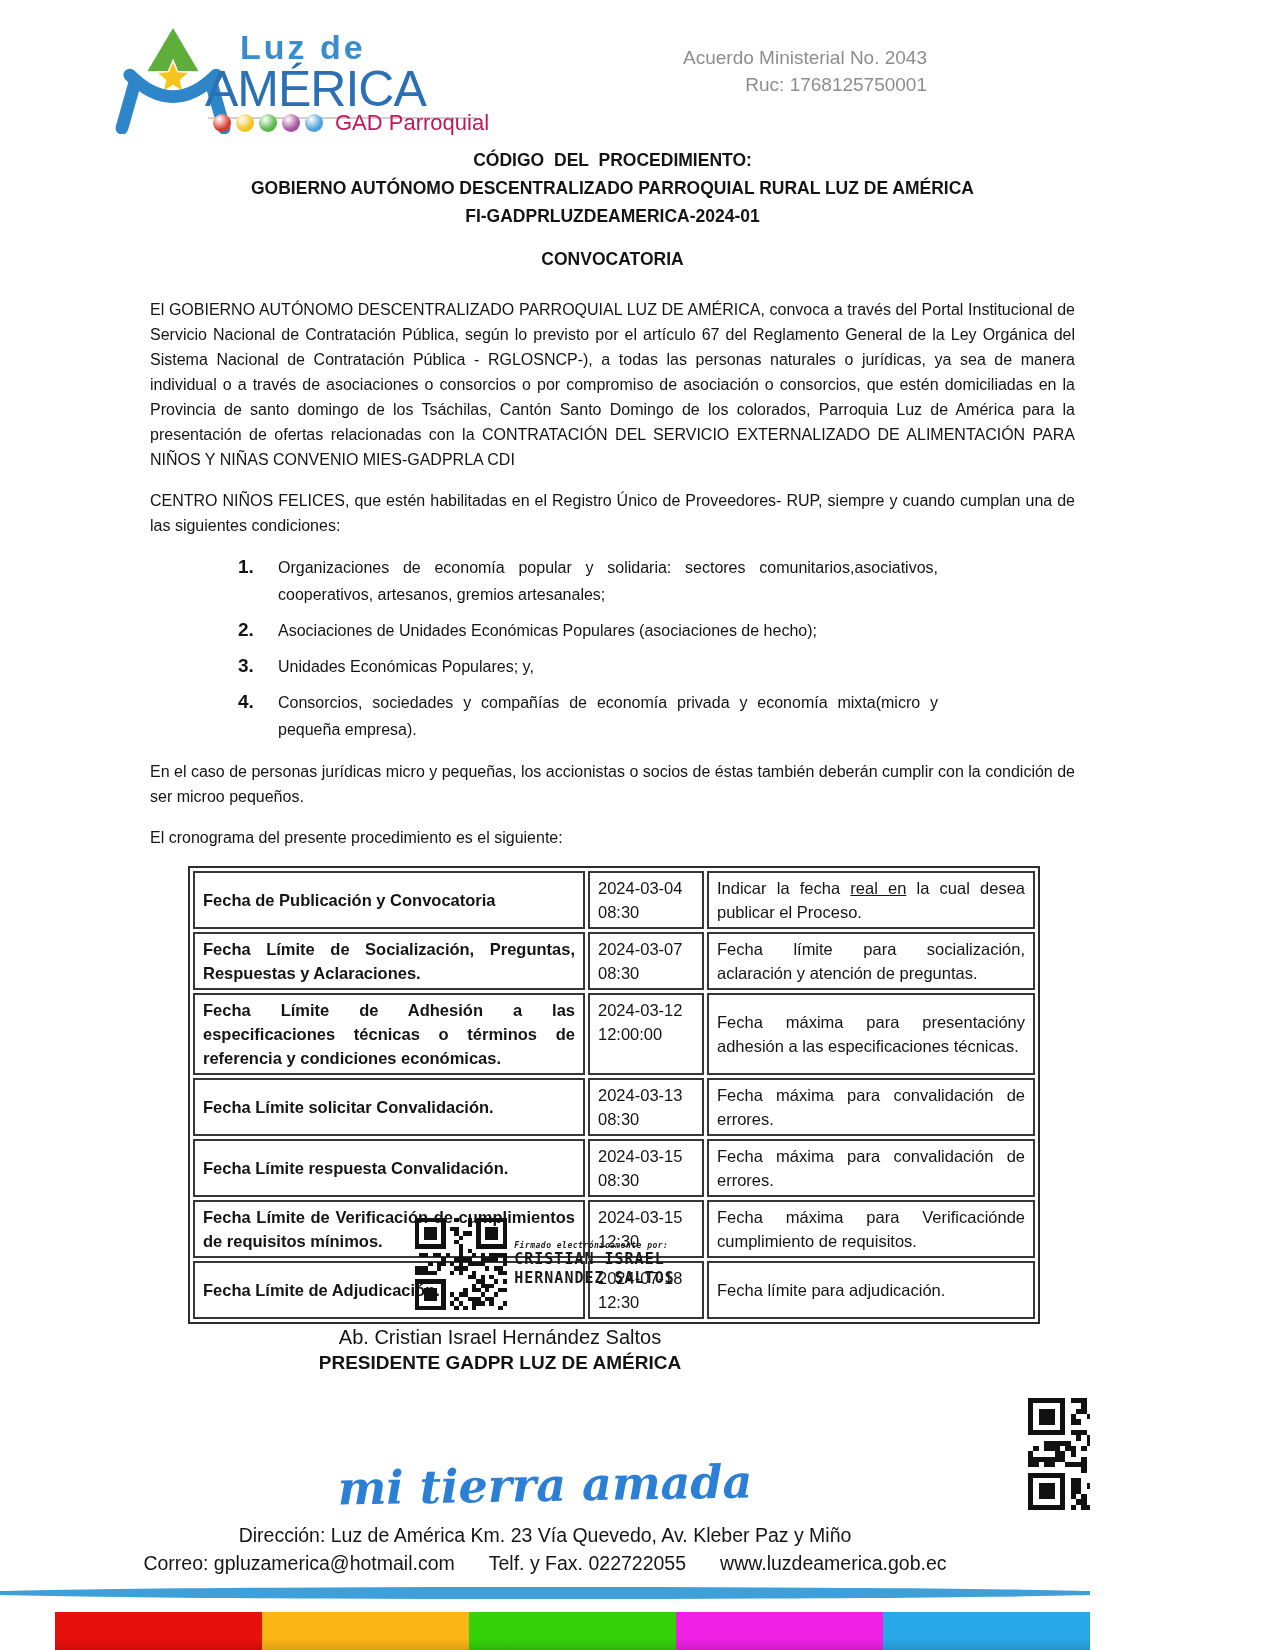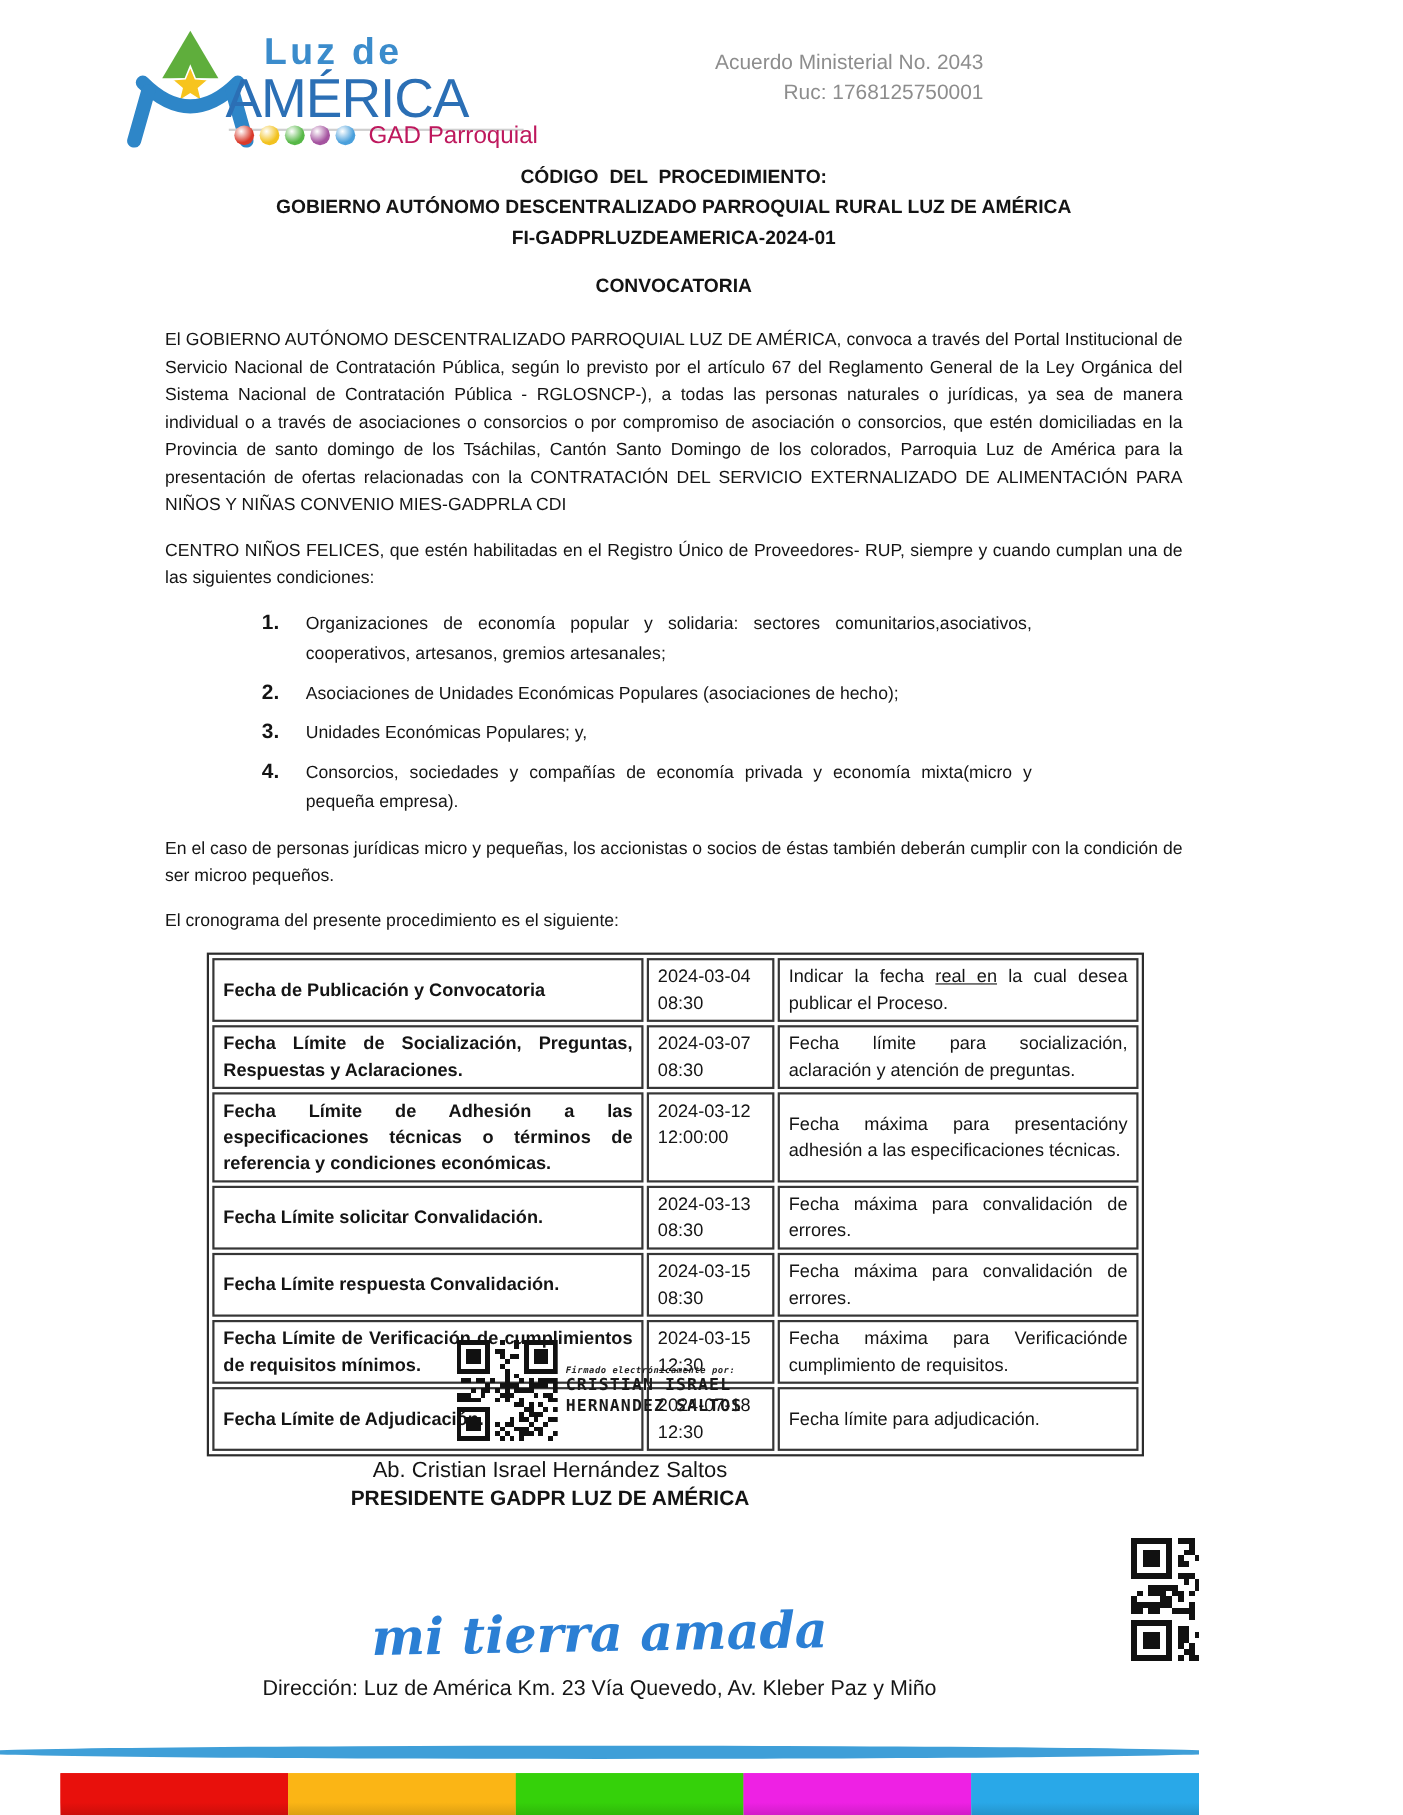--- a/index.html
+++ b/index.html
@@ -10,21 +10,21 @@
   .logo-mark{position:absolute;left:112px;top:26px;width:122px;height:108px;}
   .luzde{position:absolute;left:240px;top:28px;font-size:34px;font-weight:bold;
          color:#3b8ccc;letter-spacing:3px;}
   .america{position:absolute;left:205px;top:60px;font-size:50px;font-weight:normal;
            color:#2b6fb5;letter-spacing:-1px;}
   .america-underline{position:absolute;left:208px;top:117px;width:268px;height:2px;
            background:#cfcfcf;}
   .dots-row{position:absolute;left:213px;top:110px;display:flex;gap:5px;align-items:center;}
   .dot{width:18px;height:18px;border-radius:50%;display:inline-block;}
   .gad{font-size:22px;color:#be185d;margin-left:7px;white-space:nowrap;}
-  .header-right{position:absolute;right:196px;top:44px;text-align:right;color:#8d8d8d;
+  .header-right{position:absolute;right:163px;top:44px;text-align:right;color:#8d8d8d;
                 font-size:19px;line-height:27px;}
   .side-strip{position:absolute;left:1102px;top:40px;width:8px;height:92px;
               display:flex;flex-direction:column;}
   .strip-seg{width:100%;}
 
   
   .main{position:absolute;left:150px;top:146px;width:925px;font-size:16px;
         line-height:25px;text-align:justify;}
   .t{text-align:center;font-weight:bold;font-size:17.5px;line-height:28px;}
   .t-code{word-spacing:5px;}
@@ -401,20 +401,25 @@
         <div class="stamp-name">CRISTIAN ISRAEL</div>
         <div class="stamp-name">HERNANDEZ SALTOS</div>
       </div>
     </div>
     <div class="sig-name">Ab.  Cristian Israel Hernández Saltos</div>
     <div class="sig-title">PRESIDENTE GADPR LUZ DE AMÉRICA</div>
   </div>
 
   <div class="slogan">mi tierra amada</div>
   <div class="addr">Dirección: Luz de América Km. 23 Vía Quevedo, Av. Kleber Paz y Miño</div>
+  <div class="contact">
+    <span>Correo: gpluzamerica@hotmail.com</span>
+    <span>Telf. y Fax. 022722055</span>
+    <span>www.luzdeamerica.gob.ec</span>
+  </div>
   <div class="footer-qr qr">
       <svg xmlns="http://www.w3.org/2000/svg" viewBox="0 0 21 21" shape-rendering="crispEdges" fill="#111">
         <rect x="0" y="0" width="1" height="1"></rect>
         <rect x="1" y="0" width="1" height="1"></rect>
         <rect x="2" y="0" width="1" height="1"></rect>
         <rect x="3" y="0" width="1" height="1"></rect>
         <rect x="4" y="0" width="1" height="1"></rect>
         <rect x="5" y="0" width="1" height="1"></rect>
         <rect x="6" y="0" width="1" height="1"></rect>
         <rect x="8" y="0" width="1" height="1"></rect>

